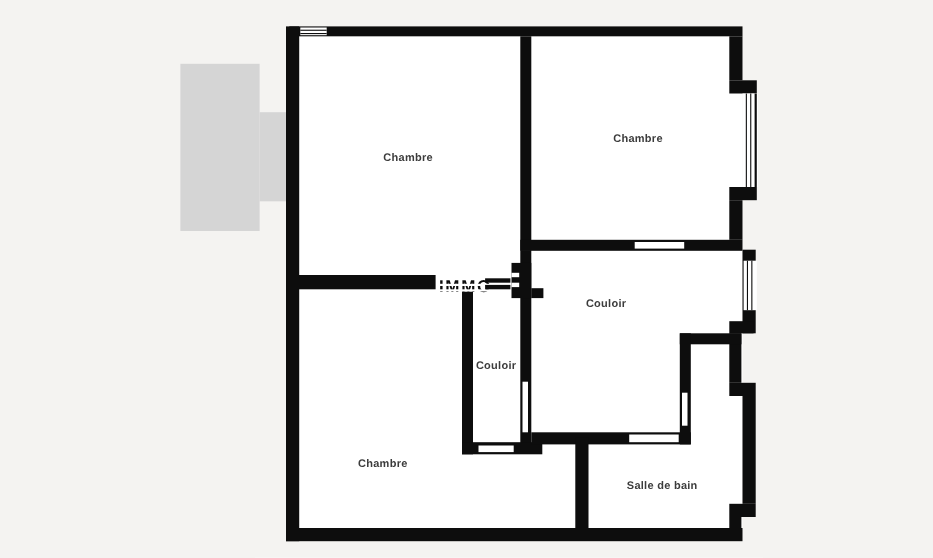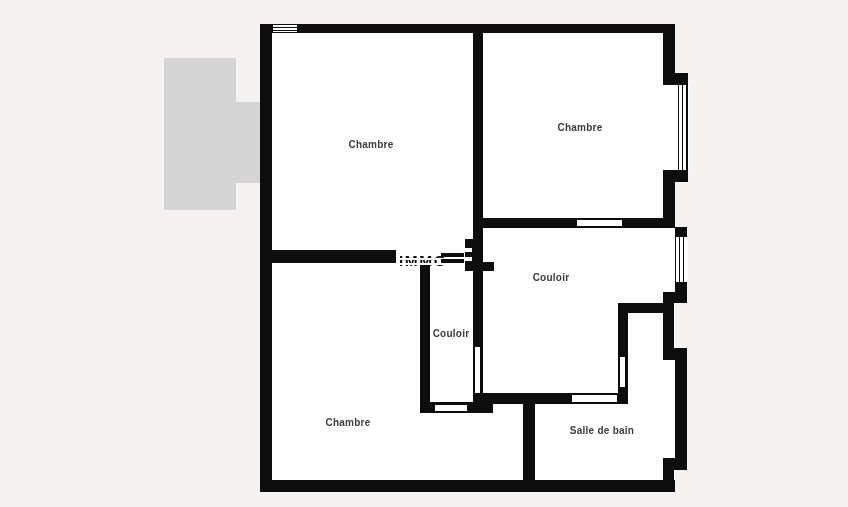--- a/index.html
+++ b/index.html
@@ -86,15 +86,15 @@
   <i class="abs wall" style="left:465px;top:239px;width:18px;height:32px"></i>
   <i class="abs wall" style="left:483px;top:262px;width:11px;height:9px"></i>
   <i class="abs white" style="left:465px;top:248px;width:7px;height:3.5px"></i>
   <i class="abs white" style="left:465px;top:257px;width:7px;height:4px"></i>
 
   <span class="abs room-label" style="left:371px;top:144px">Chambre</span>
   <span class="abs room-label" style="left:580px;top:127px">Chambre</span>
   <span class="abs room-label" style="left:551px;top:277px">Couloir</span>
   <span class="abs room-label" style="left:451px;top:333px">Couloir</span>
   <span class="abs room-label" style="left:348px;top:422px">Chambre</span>
-  <span class="abs room-label" style="left:602px;top:430px">Salle de bain</span>
+  <span class="abs room-label" style="left:602px;top:442px">Salle de bain</span>
 
 </div>
 
 </body></html>

